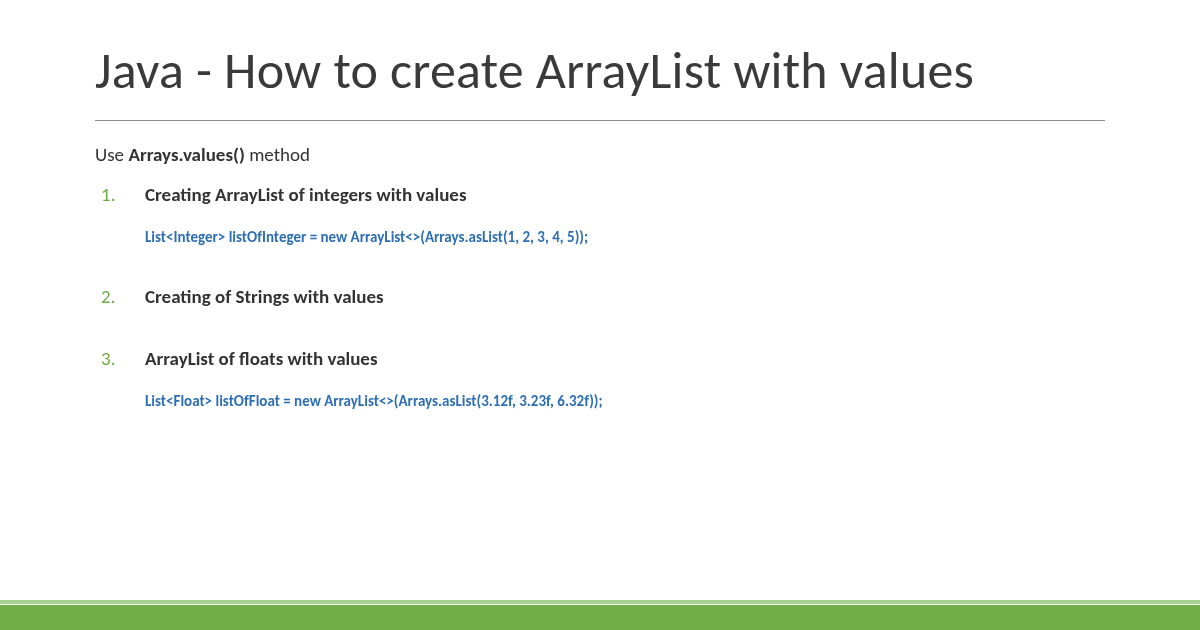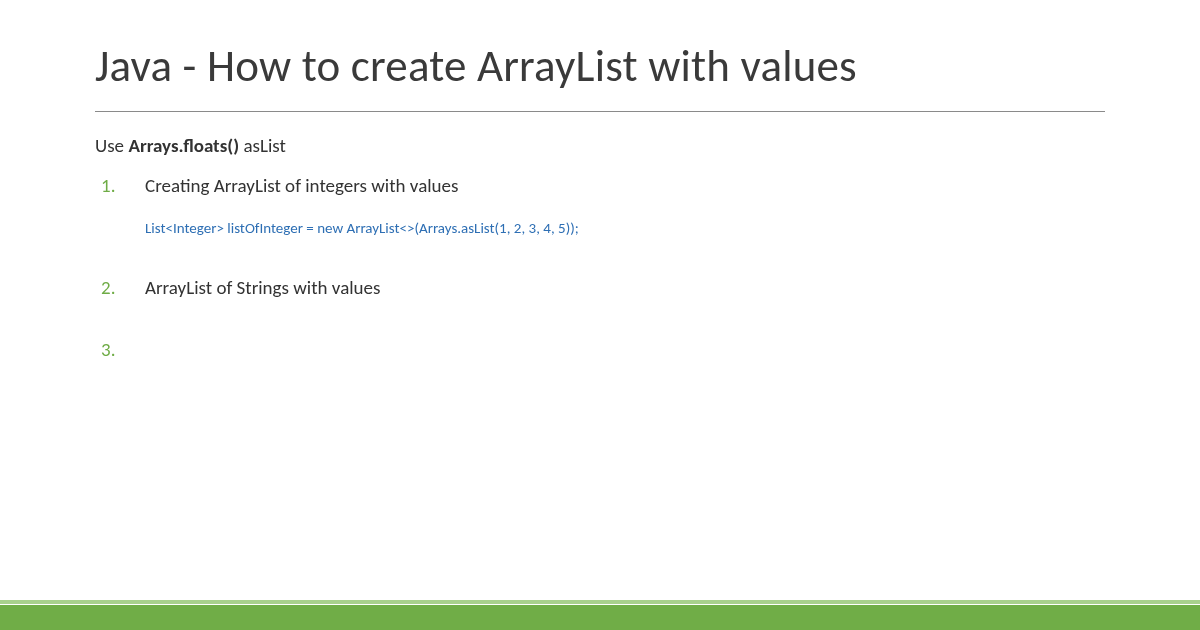--- a/index.html
+++ b/index.html
@@ -13,40 +13,41 @@
     background: #ffffff;
     font-family: "Segoe UI", "Calibri", Arial, sans-serif;
     color: #333333;
     position: relative;
     overflow: hidden;
   }
   .slide {
     padding: 38px 95px 0 95px;
   }
   .title {
-    font-size: 45px;
+    font-size: 52px;
     font-weight: 300;
     color: #3a3a3a;
     letter-spacing: 0.2px;
     padding-bottom: 18px;
     border-bottom: 1px solid #8a8a8a;
     margin-bottom: 22px;
   }
   .intro {
     font-size: 19px;
     color: #333333;
     margin-bottom: 16px;
   }
   .intro .bold {
     font-weight: 700;
   }
   ol.examples {
     list-style: none;
     counter-reset: item;
     padding-left: 0;
+    font-weight: bold;
   }
   ol.examples > li {
     counter-increment: item;
     position: relative;
     padding-left: 50px;
     margin-bottom: 36px;
   }
   ol.examples > li::before {
     content: counter(item) ".";
     position: absolute;
@@ -87,29 +88,31 @@
     background: #a8d08d;
   }
 </style>
 </head>
 <body>
 
 <div class="slide">
   <h1 class="title">Java - How to create ArrayList with values</h1>
 
   <p class="intro">
-    <span>Use </span><span class="bold">Arrays.floats()</span><span> asList</span>
+    <span>Use </span><span class="bold">Arrays.values()</span><span> method</span>
   </p>
 
   <ol class="examples">
     <li>
       <div class="item-title">Creating ArrayList of integers with values</div>
       <div class="code">List&lt;Integer&gt; listOfInteger = new ArrayList&lt;&gt;(Arrays.asList(1, 2, 3, 4, 5));</div>
     </li>
     <li>
-      <div class="item-title">ArrayList of Strings with values</div>
+      <div class="item-title">Creating of Strings with values</div>
     </li>
     <li>
+      <div class="item-title">ArrayList of floats with values</div>
+      <div class="code">List&lt;Float&gt; listOfFloat = new ArrayList&lt;&gt;(Arrays.asList(3.12f, 3.23f, 6.32f));</div>
     </li>
   </ol>
 </div>
 
 <div class="footer-bar"></div>
 
 </body></html>

